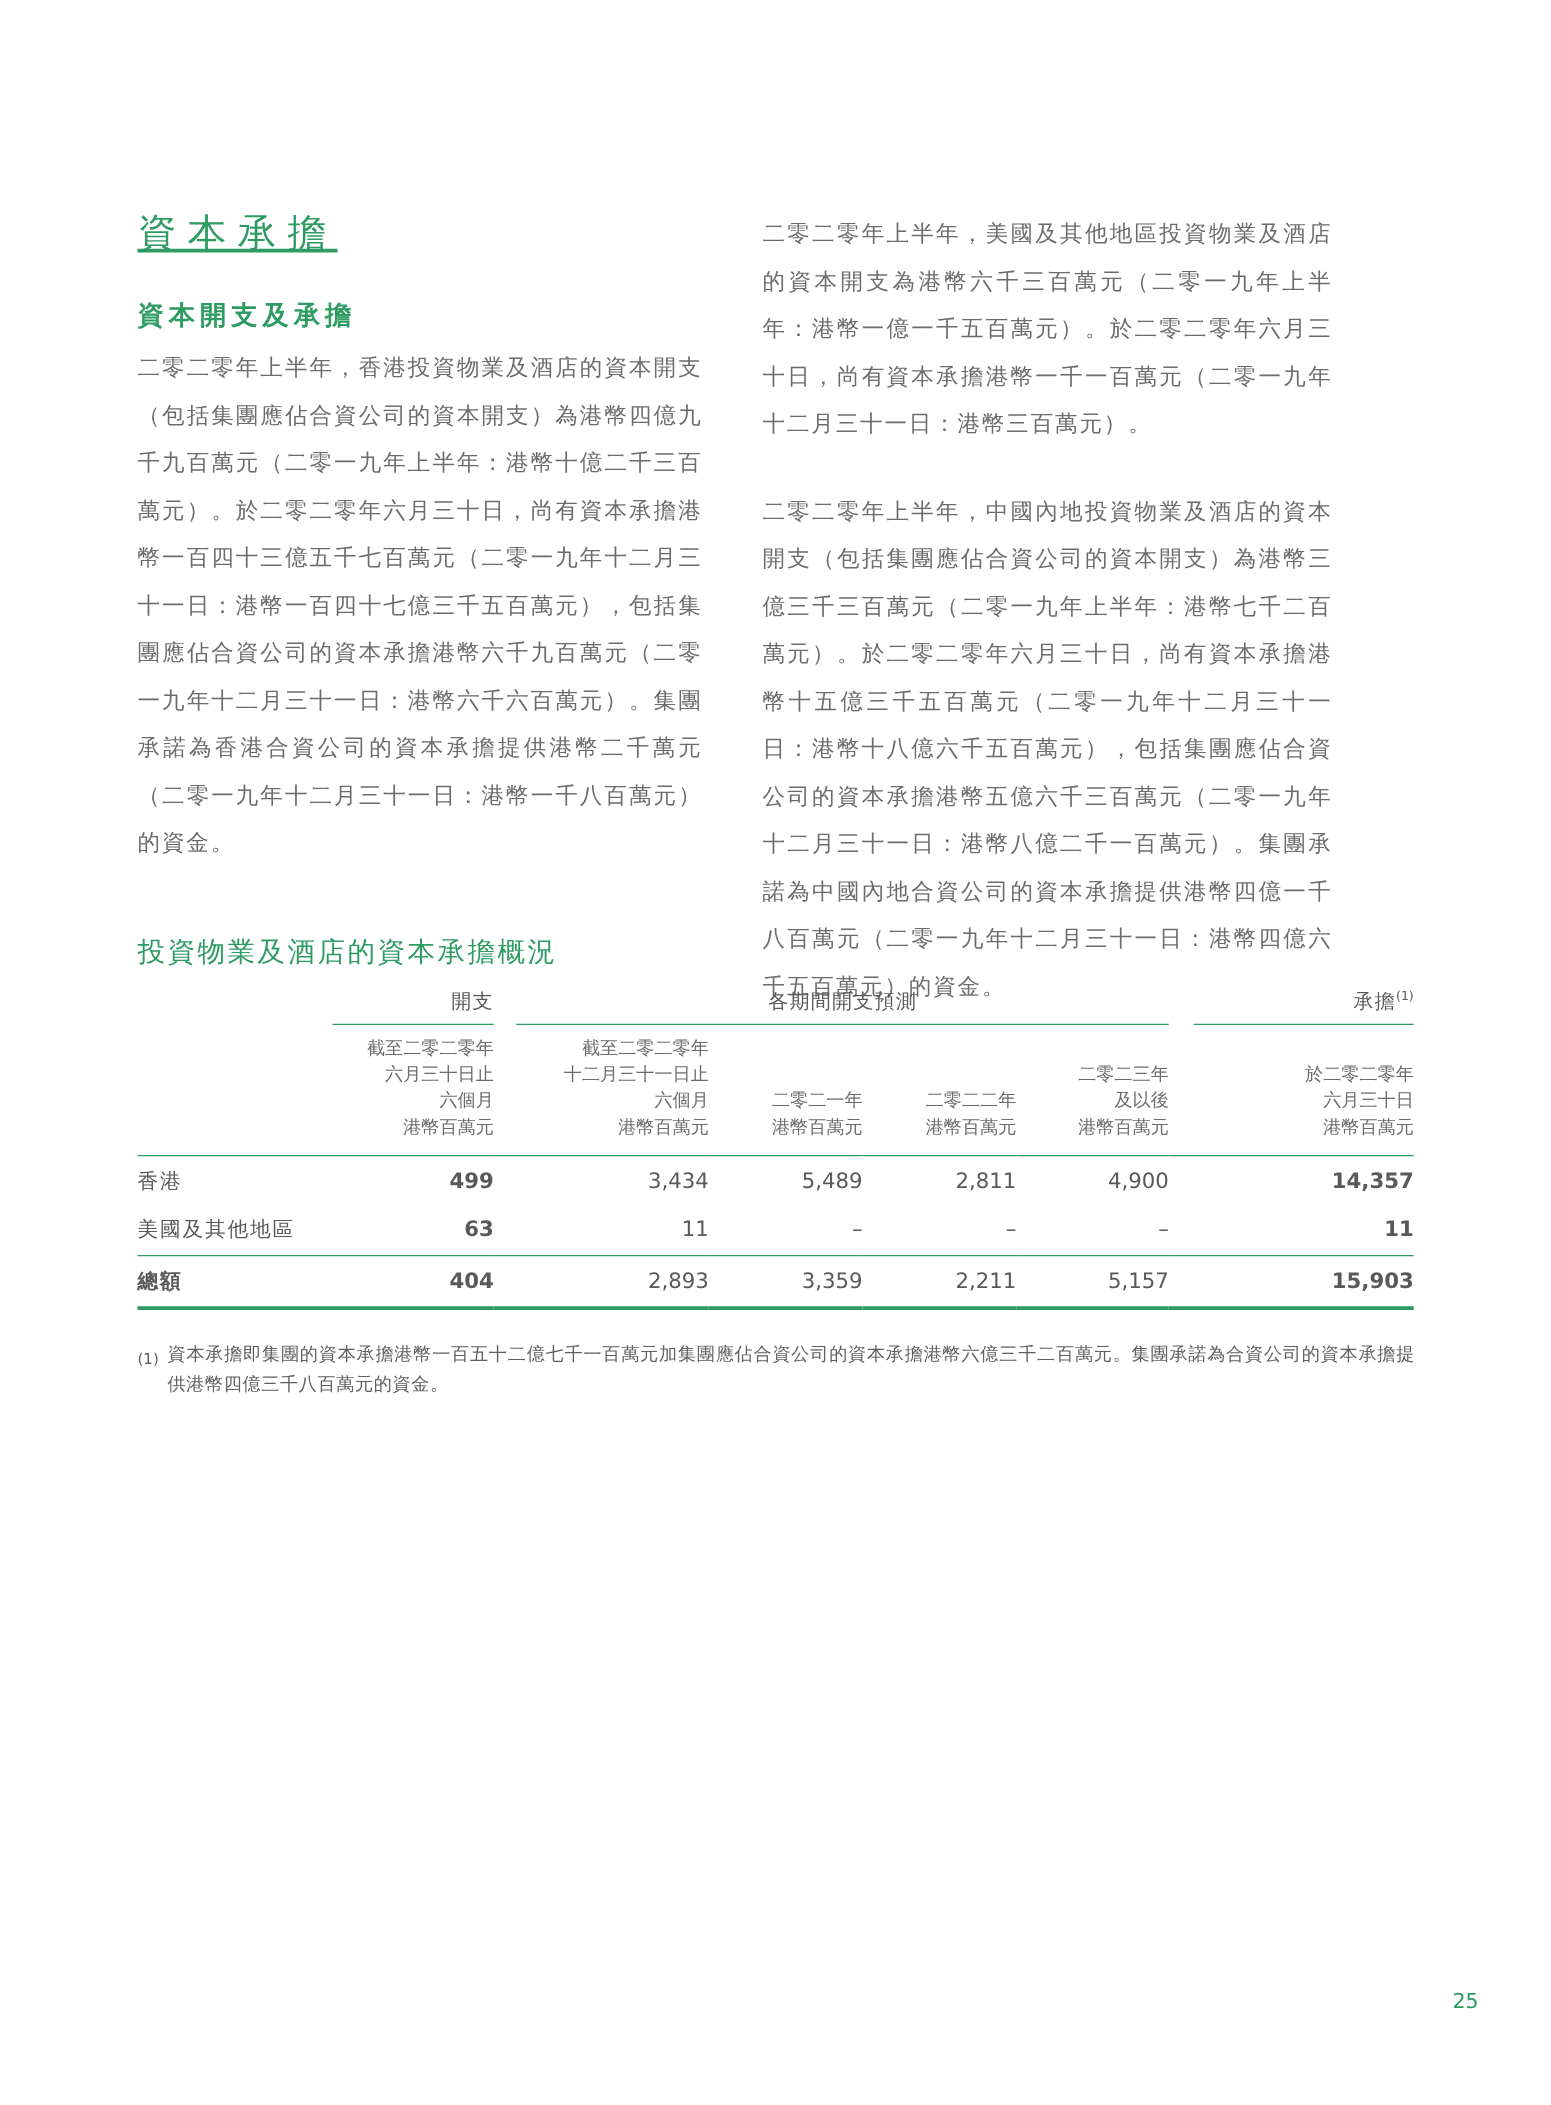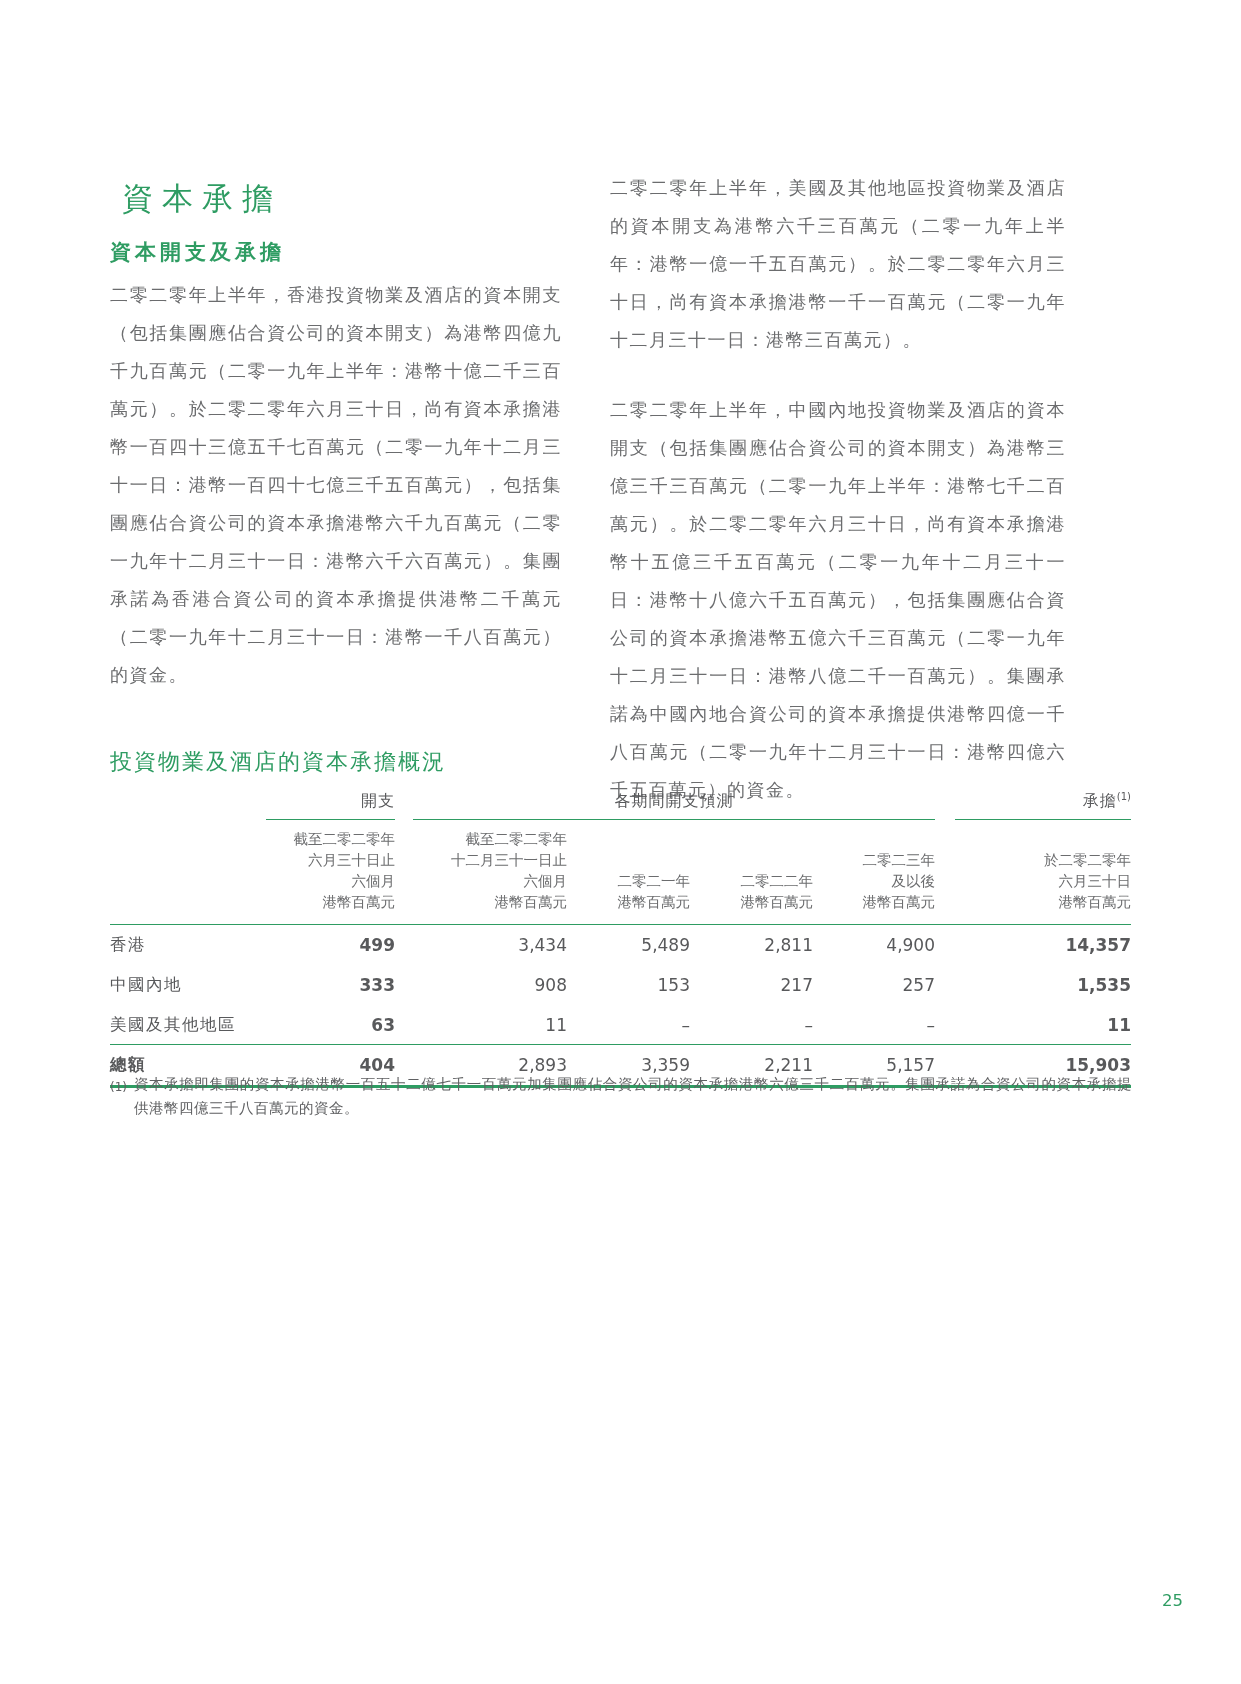--- a/index.html
+++ b/index.html
@@ -11,22 +11,22 @@
   html,body{margin:0;padding:0;background:#ffffff;}
   .page{
     position:relative;
     width:1241px;
     height:1684px;
     background:#ffffff;
     font-family:"DejaVu Sans","Liberation Sans",sans-serif;
     overflow:hidden;
   }
   .main-title{
-    position:absolute;left:110px;top:166px;margin:12px;
-    font-size:31px;font-weight:500;color:var(--green);letter-spacing:9px;
+    position:absolute;left:110px;top:166px;margin:0;
+    font-size:31px;font-weight:500;color:var(--green);letter-spacing:9px;text-decoration:underline;
   }
   .sub-title{
     position:absolute;left:110px;top:238px;margin:0;
     font-size:21px;font-weight:600;color:var(--green);letter-spacing:4px;
   }
   .col-left{position:absolute;left:110px;top:276px;width:452px;}
   .col-right{position:absolute;left:610px;top:169px;width:456px;}
   p.body-par{
     margin:0 0 32px 0;
     font-size:18px;line-height:38px;color:var(--body-gray);
@@ -159,29 +159,20 @@
       <tr class="data-row">
         <td class="rowlabel">香港</td>
         <td class="green-val">499</td>
         <td>3,434</td>
         <td>5,489</td>
         <td>2,811</td>
         <td>4,900</td>
         <td class="green-val">14,357</td>
       </tr>
 
-      <tr class="data-row">
-        <td class="rowlabel">中國內地</td>
-        <td class="green-val">333</td>
-        <td>908</td>
-        <td>153</td>
-        <td>217</td>
-        <td>257</td>
-        <td class="green-val">1,535</td>
-      </tr>
 
       <tr class="data-row last-region">
         <td class="rowlabel">美國及其他地區</td>
         <td class="green-val">63</td>
         <td>11</td>
         <td>–</td>
         <td>–</td>
         <td>–</td>
         <td class="green-val">11</td>
       </tr>

